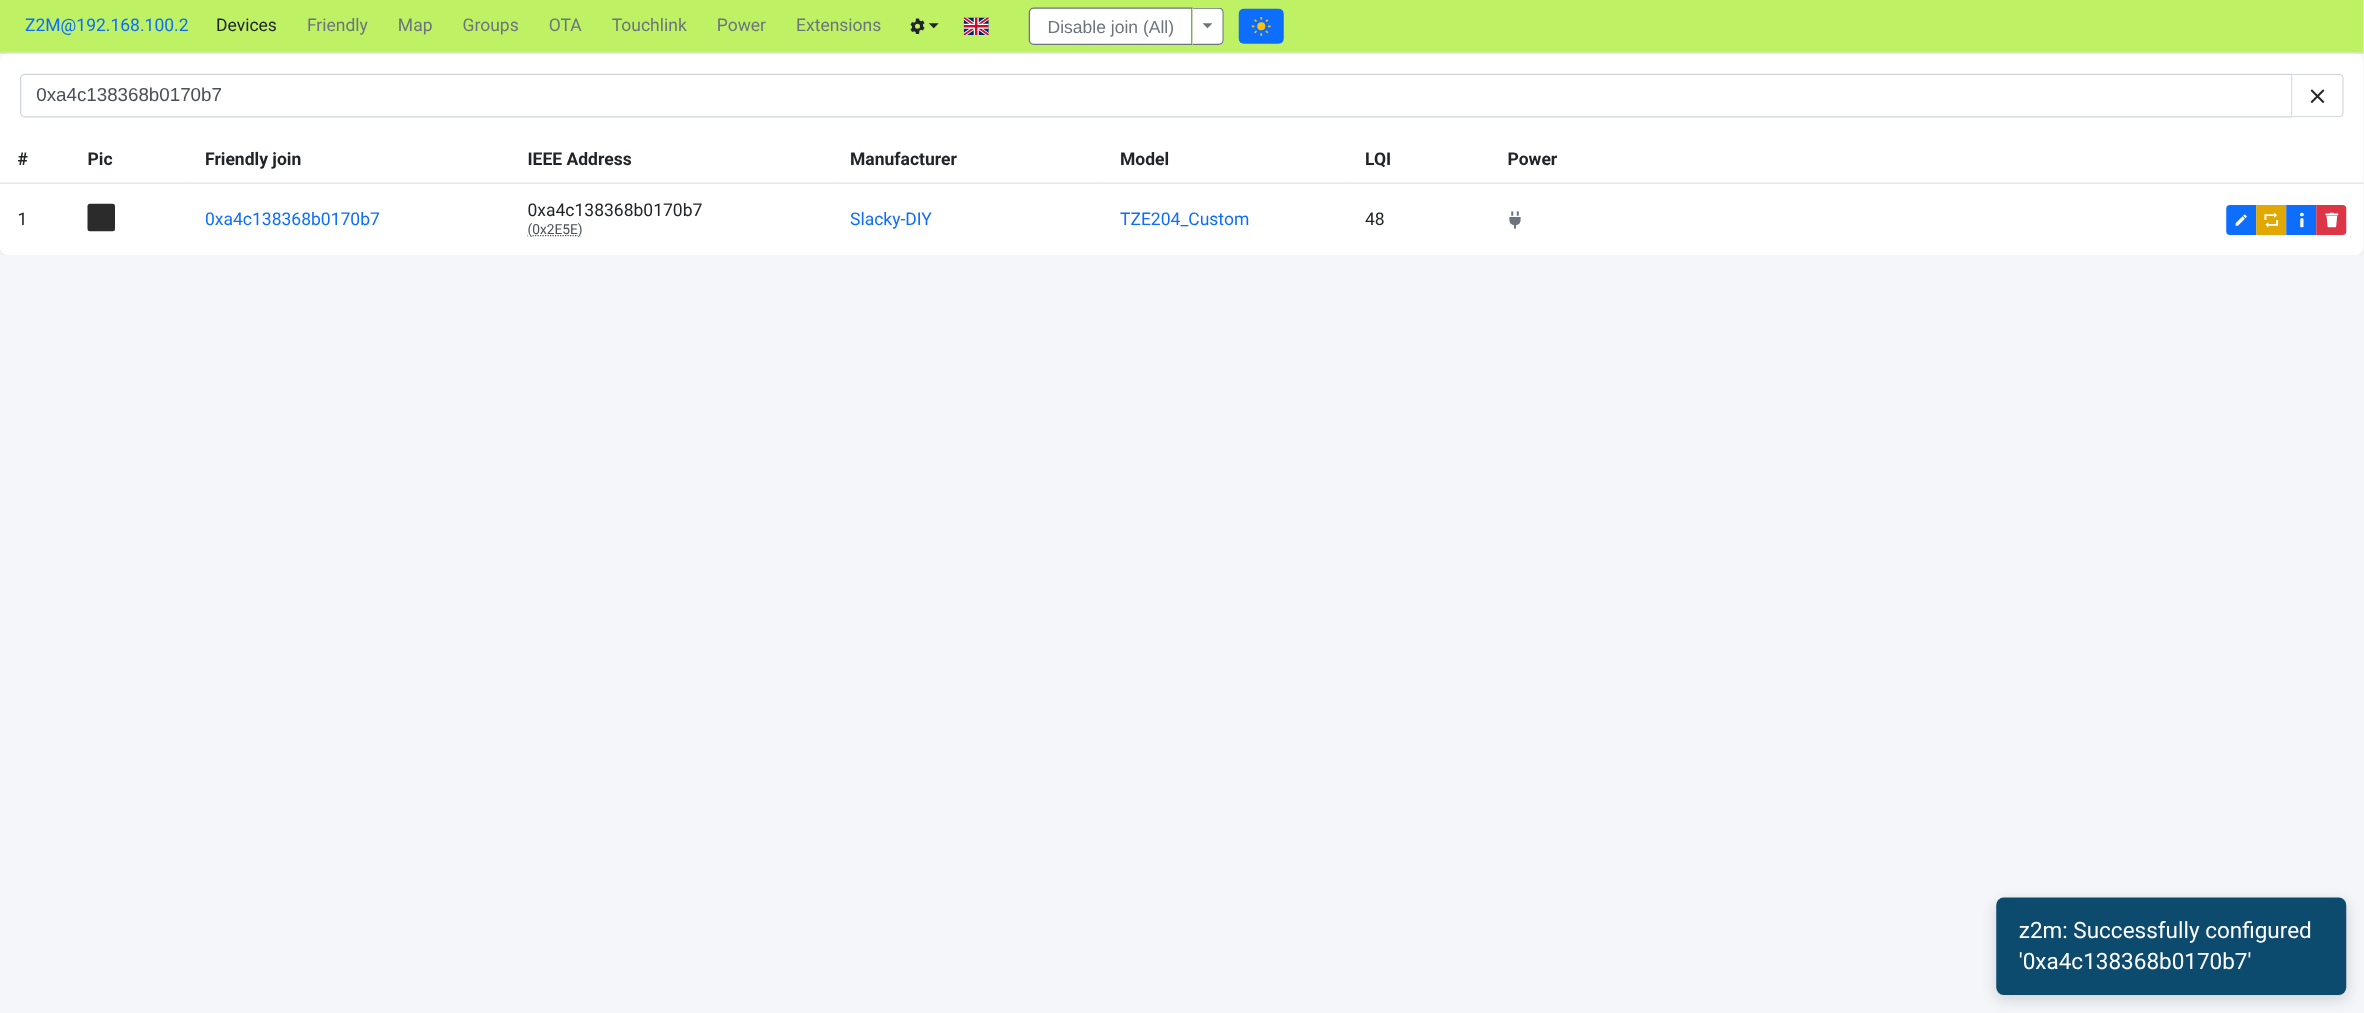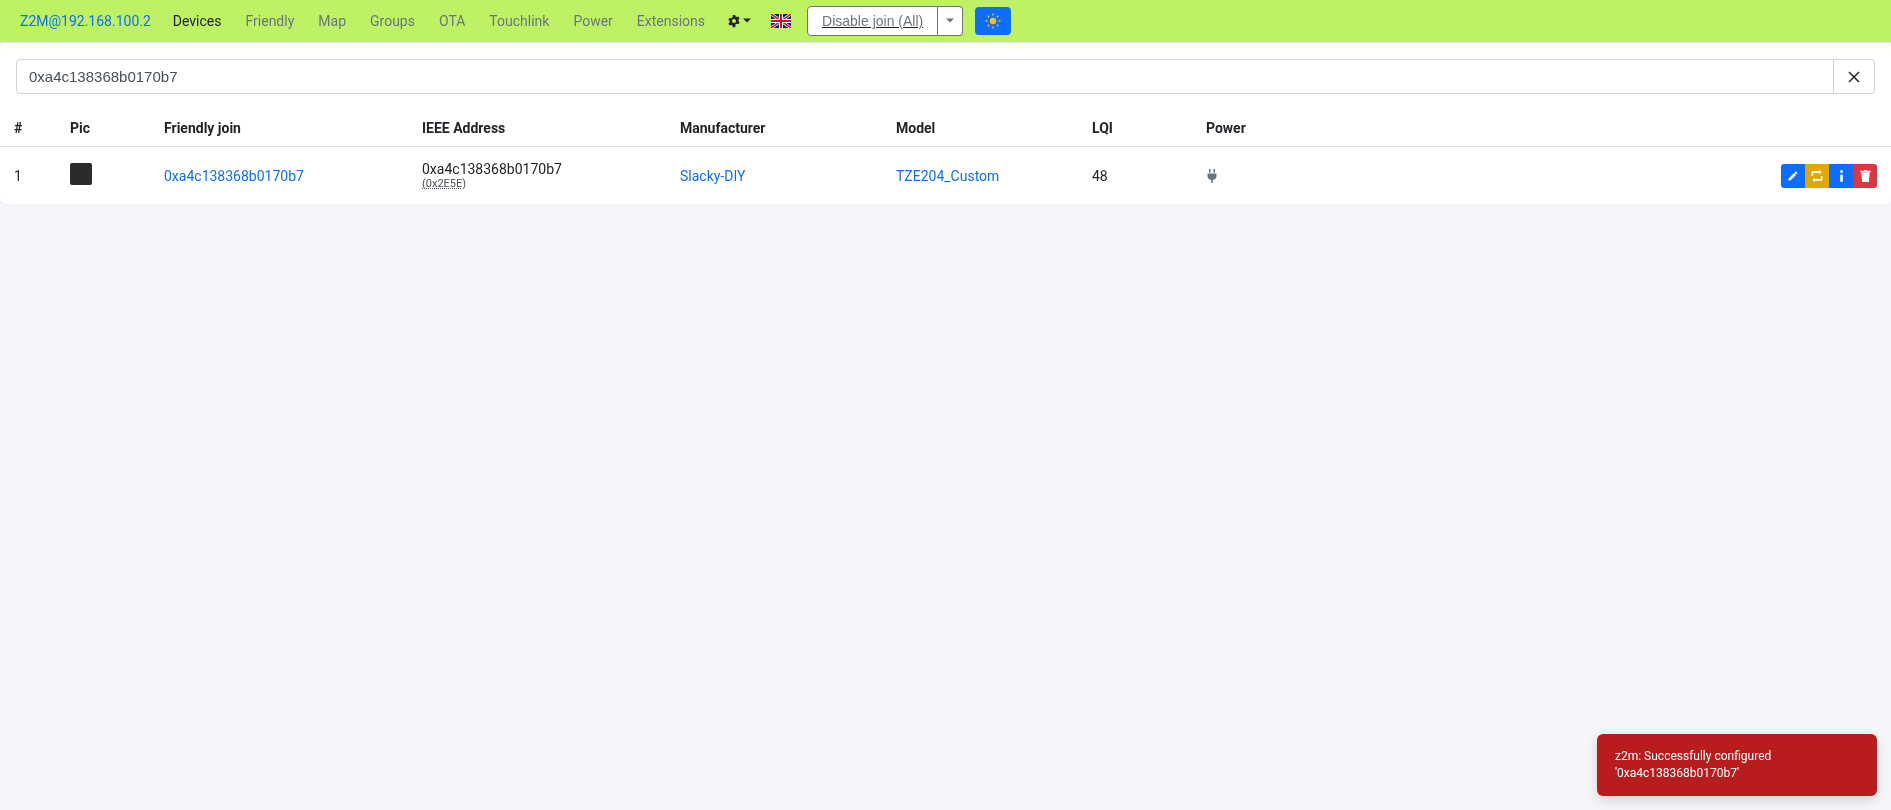--- a/index.html
+++ b/index.html
@@ -3,21 +3,21 @@
 <meta charset="utf-8">
 <style>
 * { margin:0; padding:0; box-sizing:border-box; }
 body { font-family:-apple-system,BlinkMacSystemFont,"Segoe UI",Roboto,Arial,sans-serif; background:#f4f6f9; color:#212529; font-size:14px; }
 .navbar { background:#bef264; display:flex; align-items:center; padding:6px 12px; gap:4px; border-bottom:1px solid #e3e6ea; }
 .navbar .brand { color:#0d6efd; cursor:pointer; padding:6px 8px; }
 .navbar .nav-item { color:#6c757d; cursor:pointer; padding:6px 10px; }
 .navbar .nav-item.active { color:#212529; }
 .navbar .gear { color:#212529; padding:6px 8px; cursor:pointer; display:flex; align-items:center; gap:2px; }
 .navbar .flag { width:20px; height:14px; cursor:pointer; margin:0 8px; }
-.navbar .disable-join-group { display:flex; margin-left:4px;text-decoration:underline; }
+.navbar .disable-join-group { display:flex; margin-left:20px; }
 .navbar .disable-join { border:1px solid #6c757d; color:#6c757d; background:#fff; padding:6px 14px; border-radius:4px 0 0 4px; cursor:pointer; font-size:14px; }
 .navbar .disable-join-caret { border:1px solid #6c757d; border-left:none; color:#6c757d; background:#fff; padding:6px 8px; border-radius:0 4px 4px 0; cursor:pointer; display:flex; align-items:center; }
 .navbar .theme-btn { background:#0d6efd; border:none; border-radius:4px; padding:6px 10px; margin-left:8px; cursor:pointer; display:flex; align-items:center; justify-content:center; }
 .card { background:#fff; border-radius:6px; box-shadow:0 1px 2px rgba(0,0,0,0.05); }
 .search-row { padding:16px; display:flex; gap:0; }
 .search-input { flex:1; border:1px solid #ced4da; border-radius:4px 0 0 4px; padding:8px 12px; font-size:15px; color:#495057; outline:none; }
 .clear-btn { border:1px solid #ced4da; border-left:none; background:#fff; border-radius:0 4px 4px 0; padding:0 14px; cursor:pointer; color:#212529; font-size:18px; }
 table { width:100%; border-collapse:collapse; }
 thead th { text-align:left; font-weight:700; color:#212529; padding:10px 14px; border-bottom:1px solid #dee2e6; cursor:pointer; }
 tbody td { padding:14px; border-top:1px solid #f0f0f0; vertical-align:middle; }
@@ -25,21 +25,21 @@
 .link { color:#0d6efd; cursor:pointer; }
 .ieee-sub { font-size:11px; text-decoration:dotted underline; color:#495057; }
 .actions { display:flex; gap:0; float:right; }
 .actions .btn { width:24px; height:24px; display:flex; align-items:center; justify-content:center; cursor:pointer; border:none; color:#fff; }
 .actions .btn:first-child { border-radius:3px 0 0 3px; }
 .actions .btn:last-child { border-radius:0 3px 3px 0; }
 .btn-rename { background:#0d6efd; }
 .btn-reconfig { background:#e0a800; }
 .btn-info { background:#0d6efd; }
 .btn-delete { background:#dc3545; }
-.toast { position:fixed; bottom:14px; right:14px; background:#b91c1c; color:#fff; padding:14px 18px; border-radius:6px; max-width:280px; font-size:12px; line-height:1.4; box-shadow:0 4px 12px rgba(0,0,0,0.15); }
+.toast { position:fixed; bottom:14px; right:14px; background:#0c4a6e; color:#fff; padding:14px 18px; border-radius:6px; max-width:280px; font-size:18px; line-height:1.4; box-shadow:0 4px 12px rgba(0,0,0,0.15); }
 svg { display:block; }
 .plug-icon { color:#6c757d; }
 </style>
 </head>
 <body>
 
 <div class="navbar">
   <span class="brand">Z2M@192.168.100.2</span>
   <span class="nav-item active">Devices</span>
   <span class="nav-item">Friendly</span>

